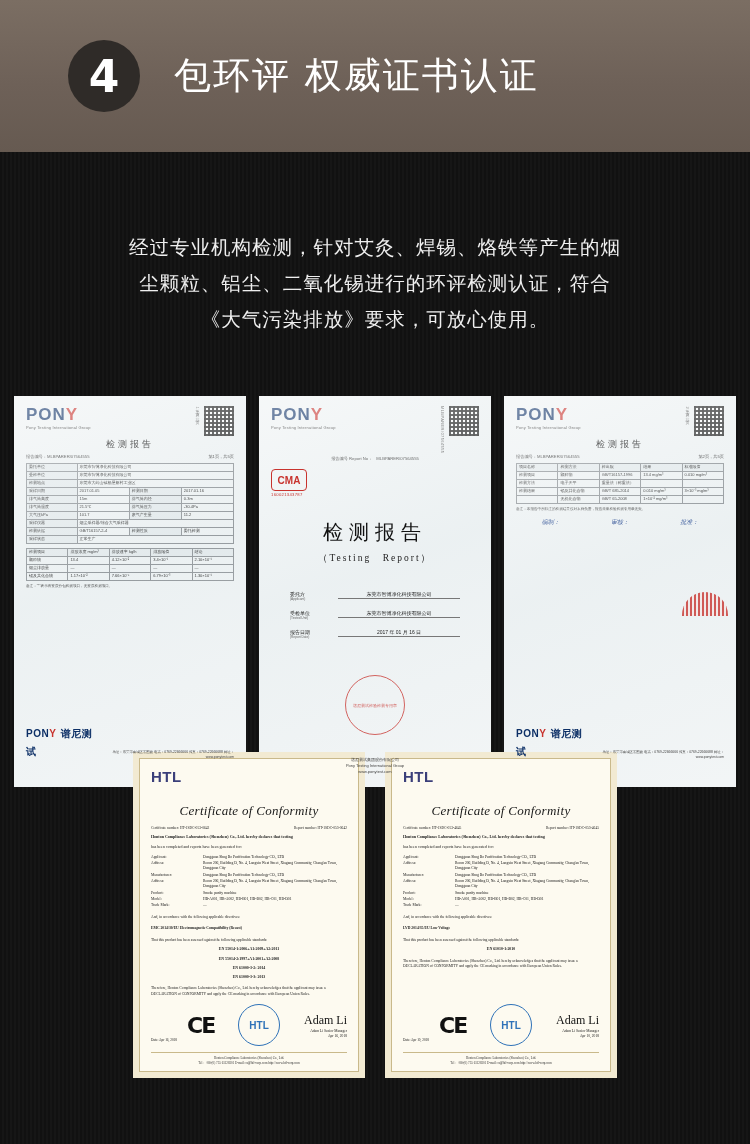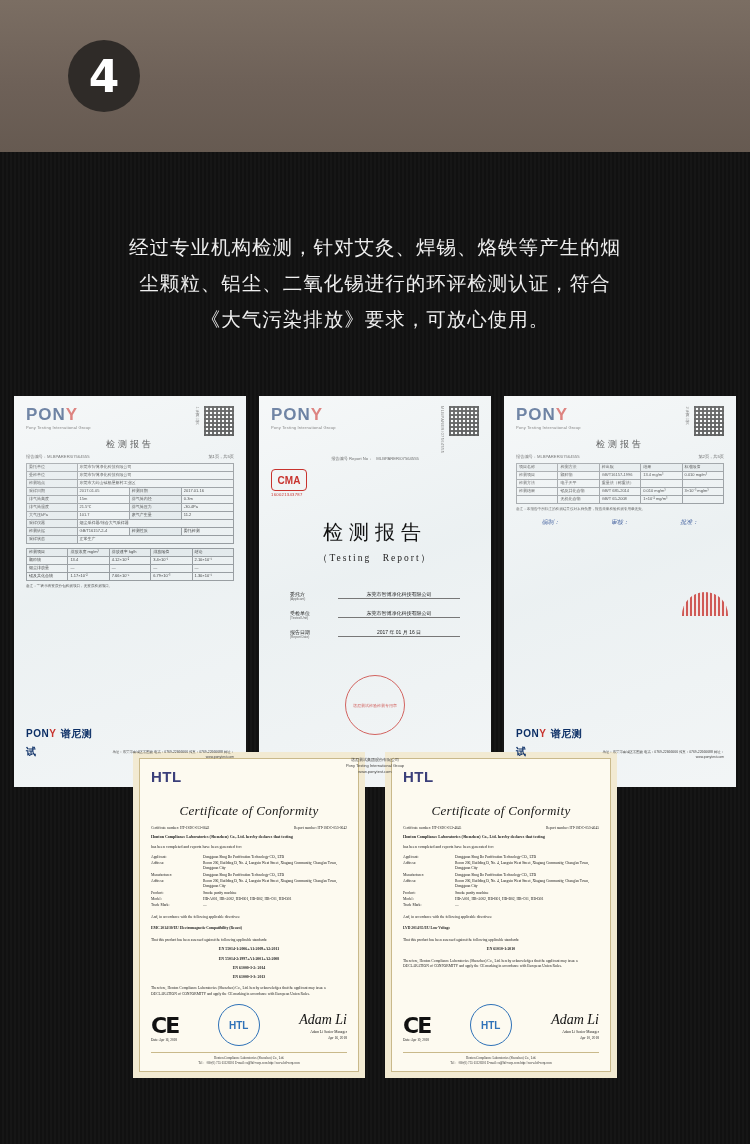--- a/index.html
+++ b/index.html
@@ -380,42 +380,42 @@
     display: flex;
     align-items: center;
     justify-content: space-between;
   }
   .ce-mark {
     font-size: 22px;
     font-weight: bold;
     font-family: "DejaVu Sans", sans-serif;
     letter-spacing: -2px;
     color: #111;
+    margin-left: 36px;
   }
   .htl-seal {
     width: 40px; height: 40px;
     border-radius: 50%;
     border: 1.5px solid #2f72b8;
     color: #2f72b8;
     display: flex;
     align-items: center;
     justify-content: center;
     font-family: "Liberation Sans", sans-serif;
     font-size: 10px;
     font-weight: bold;
   }
   .htl-sign {
     text-align: right;
     font-size: 3.6px;
     line-height: 1.5;
   }
   .htl-sign .scribble {
     font-family: "Liberation Serif", serif;
-    font-style: italic;
-    font-size: 14px;
+    font-size: 12px;
     color: #111;
   }
   .htl-foot {
     position: absolute;
     left: 0; right: 0;
     bottom: 6px;
     text-align: center;
     font-size: 3.2px;
     color: #333;
     line-height: 1.5;
@@ -430,20 +430,21 @@
     font-size: 3.4px;
   }
 </style>
 </head>
 <body>
 
 <div class="page">
 
   <div class="header">
     <div class="badge">4</div>
+    <div class="header-title">包环评 权威证书认证</div>
   </div>
 
   <div class="intro">
     <div>经过专业机构检测，针对艾灸、焊锡、烙铁等产生的烟</div>
     <div>尘颗粒、铝尘、二氧化锡进行的环评检测认证，符合</div>
     <div>《大气污染排放》要求，可放心使用。</div>
   </div>
 
   <div class="cert-row-top">
 

